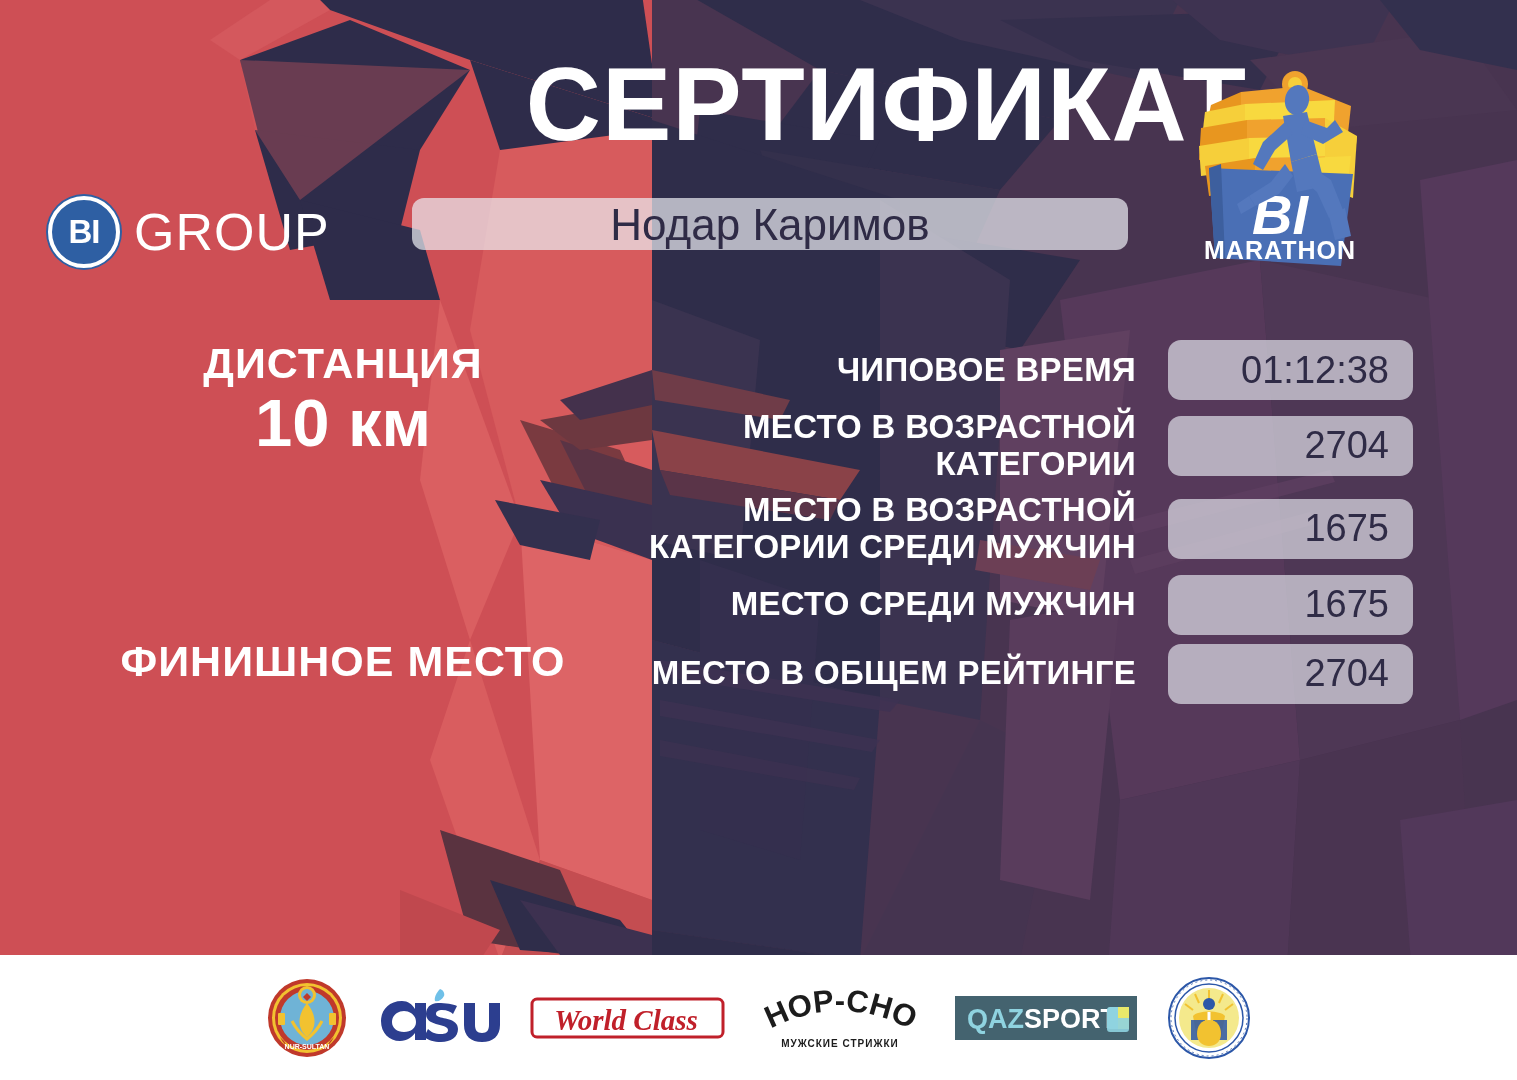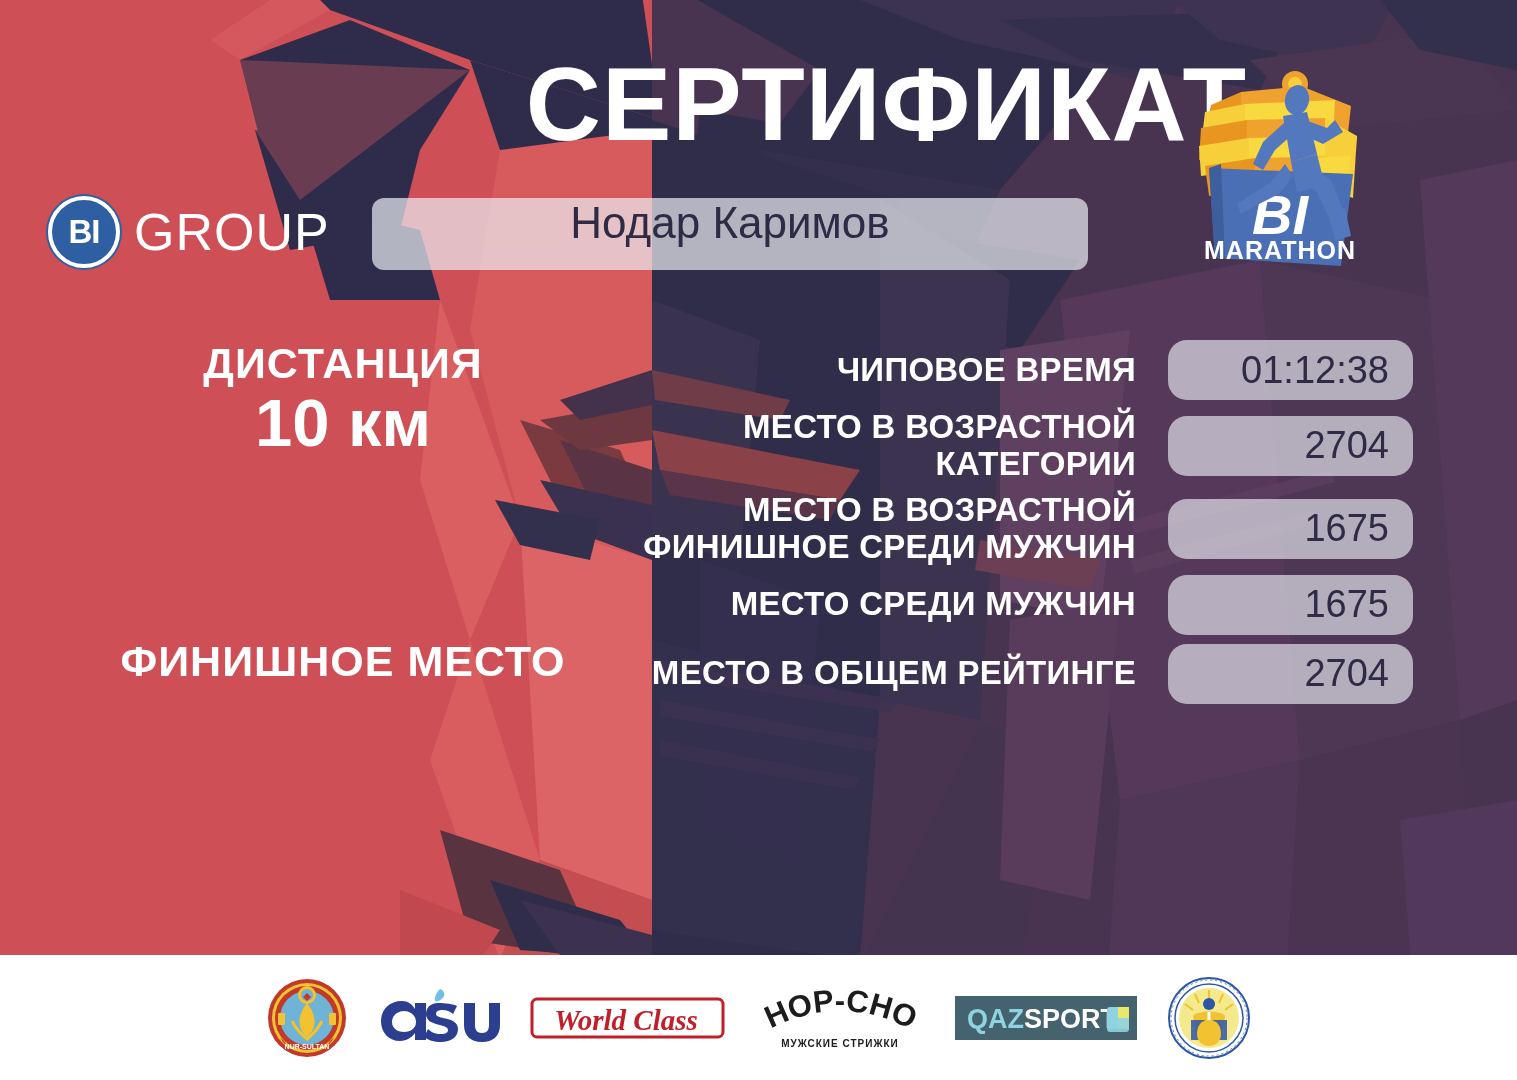--- a/index.html
+++ b/index.html
@@ -54,25 +54,25 @@
     width:72px; height:72px; border-radius:50%;
     background:#2e5fa3;
     border:4px solid #ffffff;
     box-shadow:0 0 0 2px #2e5fa3;
     display:flex; align-items:center; justify-content:center;
     color:#ffffff; font-size:33px; font-weight:700; letter-spacing:-1px;
   }
   .bi-word { color:#ffffff; font-size:52px; font-weight:400; letter-spacing:1px; }
 
   .name-plate {
-    position:absolute; left:372px; top:198px;
-    width:716px; height:72px;
+    position:absolute; left:412px; top:198px;
+    width:716px; height:52px;
     border-radius:12px;
     background:rgba(236,238,244,0.70);
-    display:flex; align-items:flex-start; justify-content:center;
+    display:flex; align-items:flex-end; justify-content:center;
     z-index:5;
   }
   .name-plate span {
     color:#2f2b46; font-size:44px; font-weight:400;
   }
 
   
   .marathon-logo {
     position:absolute; left:1175px; top:58px;
     width:205px; height:245px;
@@ -104,21 +104,21 @@
     display:flex; align-items:center; justify-content:flex-end; gap:32px;
   }
   .rstat-label {
     color:#ffffff; font-size:33px; font-weight:700;
     text-align:right; line-height:1.12; letter-spacing:0.3px;
     max-width:560px;
   }
   .rstat-value {
     flex:0 0 auto;
     width:245px; height:60px;
-    border-radius:19px;
+    border-radius:13px;
     background:rgba(228,230,238,0.68);
     color:#2f2b46; font-size:38px; font-weight:400;
     display:flex; align-items:center; justify-content:flex-end;
     padding-right:24px;
   }
 </style>
 </head>
 <body>
 
 <div id="certificate">
@@ -288,21 +288,21 @@
       <div class="rstat-label">ЧИПОВОЕ ВРЕМЯ</div>
       <div class="rstat-value">01:12:38</div>
     </div>
 
     <div class="rstat">
       <div class="rstat-label">МЕСТО В ВОЗРАСТНОЙ КАТЕГОРИИ</div>
       <div class="rstat-value">2704</div>
     </div>
 
     <div class="rstat">
-      <div class="rstat-label">МЕСТО В ВОЗРАСТНОЙ ФИНИШНОЕ СРЕДИ МУЖЧИН</div>
+      <div class="rstat-label">МЕСТО В ВОЗРАСТНОЙ КАТЕГОРИИ СРЕДИ МУЖЧИН</div>
       <div class="rstat-value">1675</div>
     </div>
 
     <div class="rstat">
       <div class="rstat-label">МЕСТО СРЕДИ МУЖЧИН</div>
       <div class="rstat-value">1675</div>
     </div>
 
     <div class="rstat">
       <div class="rstat-label">МЕСТО В ОБЩЕМ РЕЙТИНГЕ</div>

